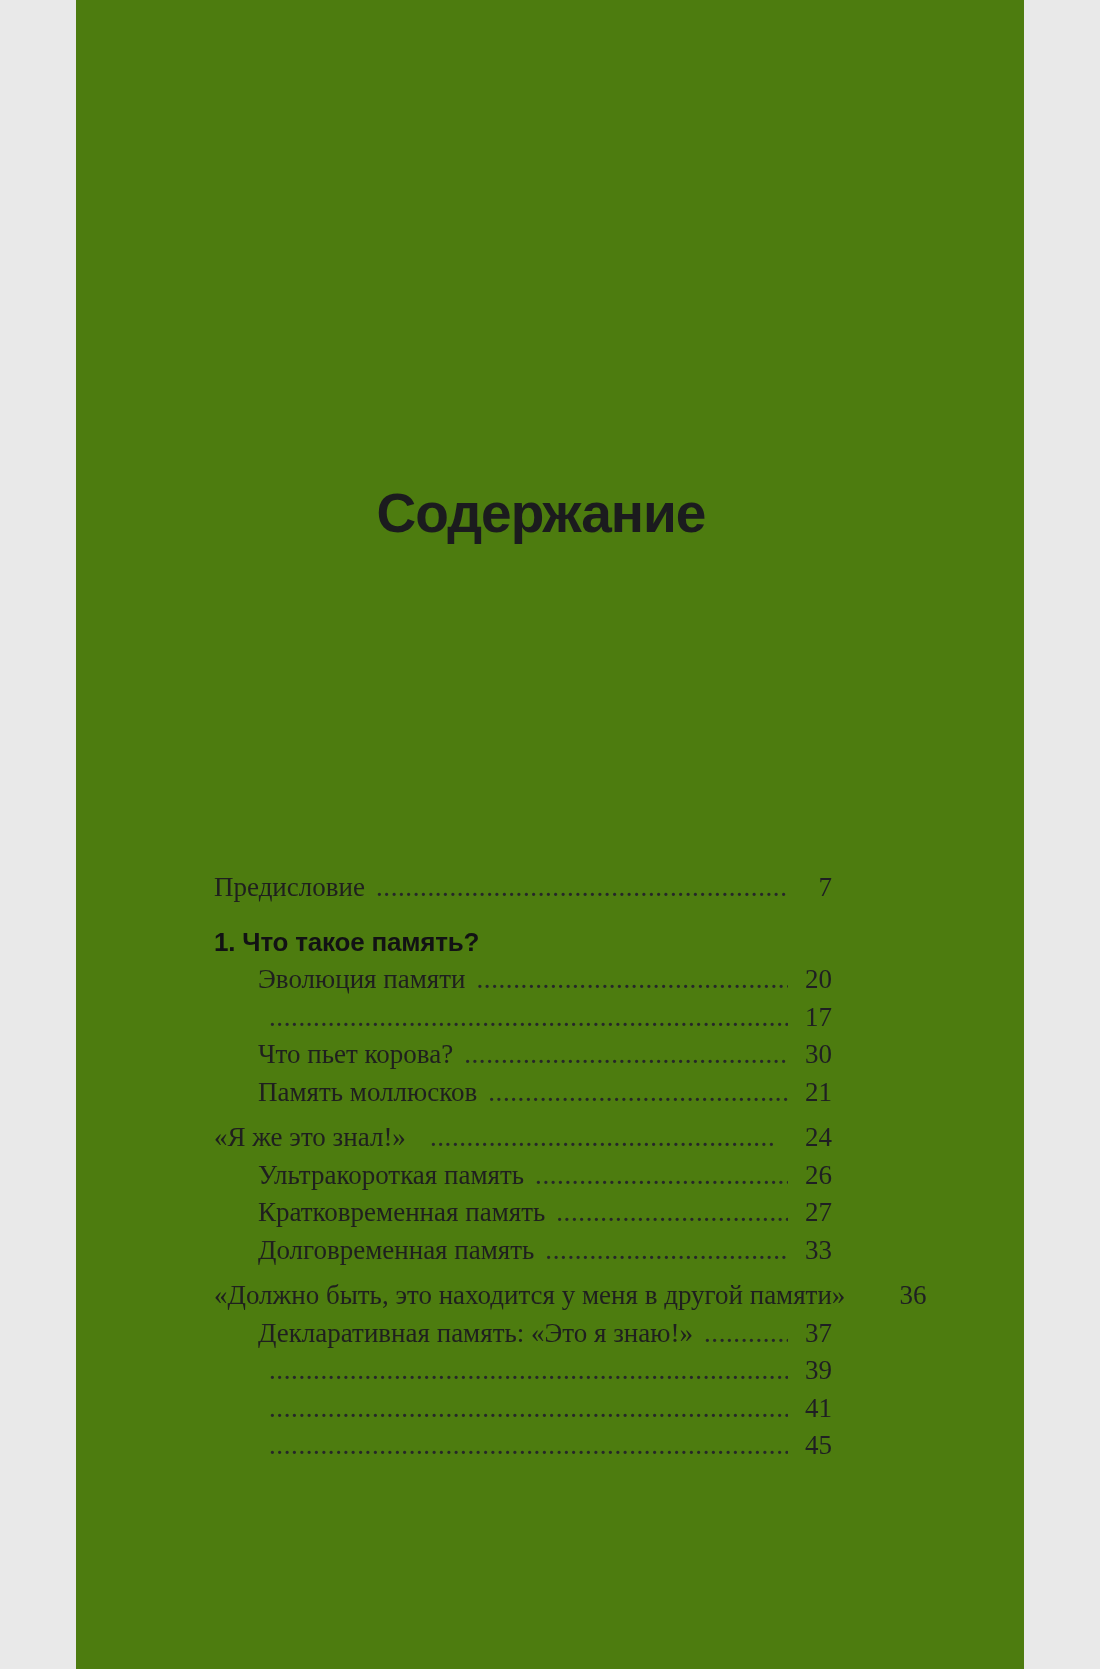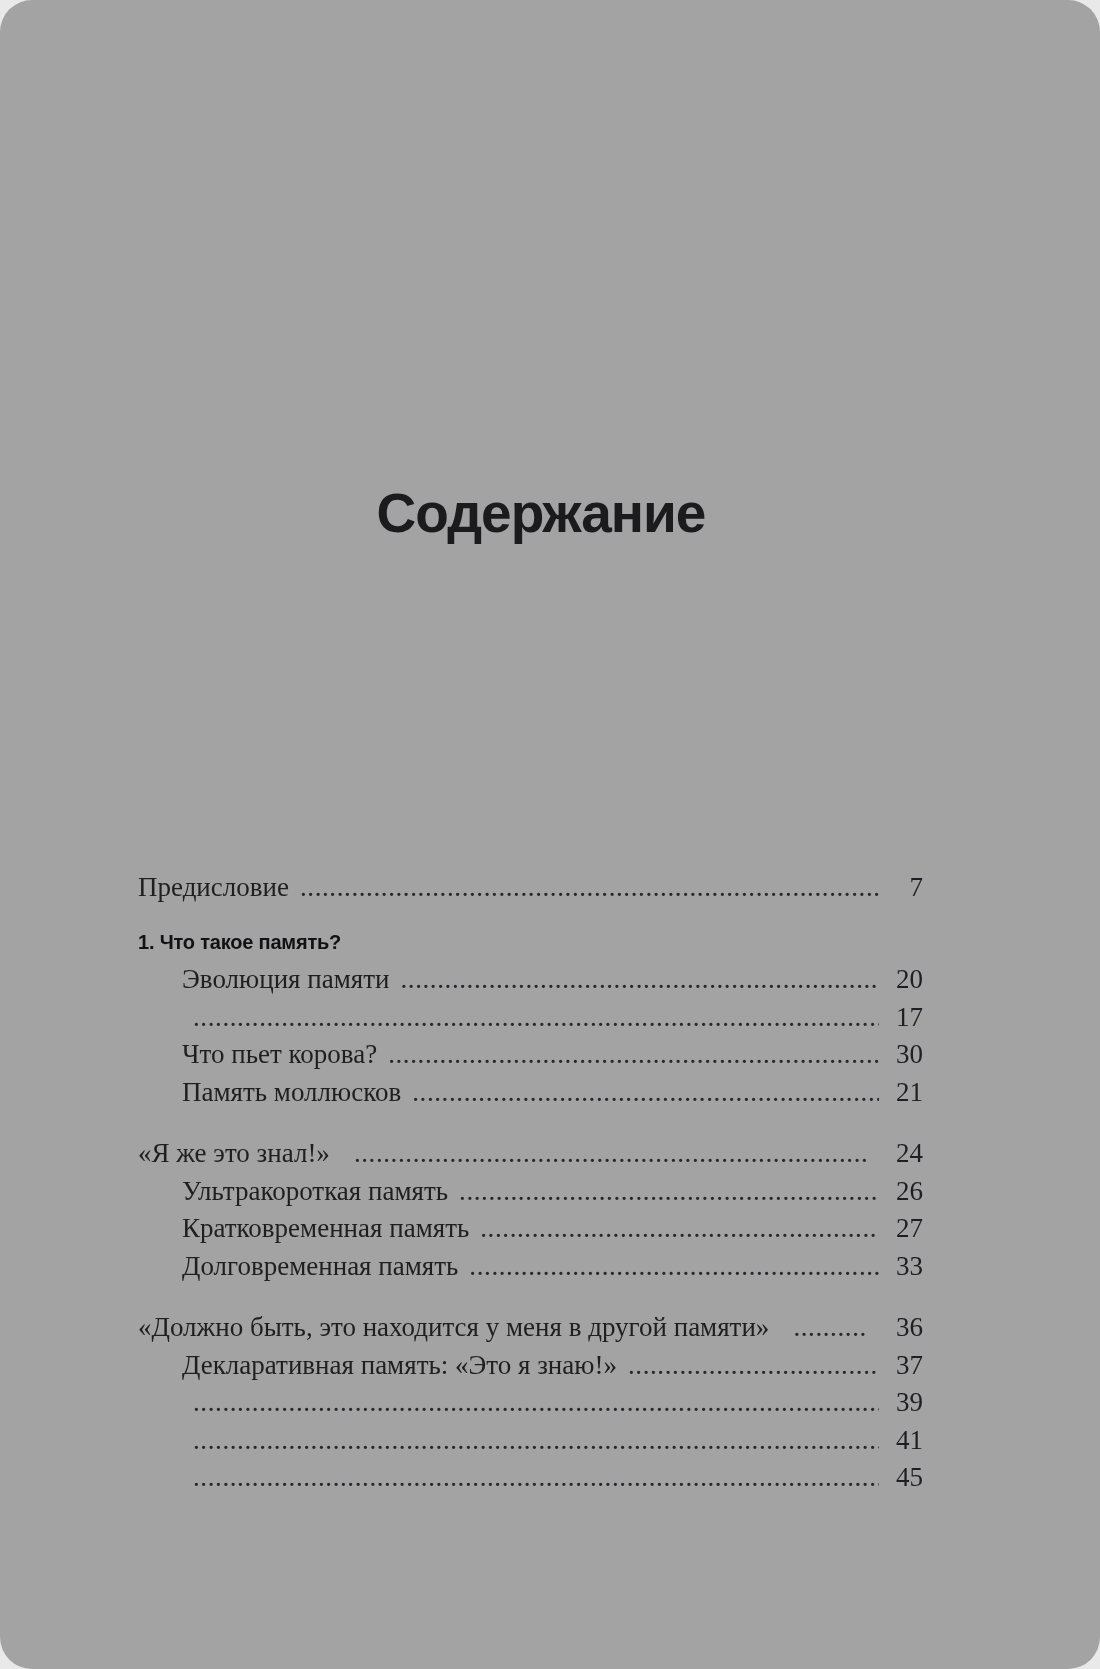--- a/index.html
+++ b/index.html
@@ -1,59 +1,58 @@
 <!DOCTYPE html>
 <html><head>
 <meta charset="utf-8">
 <style>
   html, body { margin: 0; padding: 0; background: #e9e9e9; }
   .page {
     position: relative;
-    width: 1100px;
+    width: 948px;
     height: 1669px;
-    background: #a3a3a3;
+    background: #4d7c0f;
     margin: 0 auto;
     overflow: hidden;
     font-family: "Liberation Serif", serif;
     color: #1f1f1f;
-    border-radius: 32px;
   }
   .title {
     position: absolute;
     top: 486px;
     left: 0;
     right: 18px;
     text-align: center;
     font-family: "Liberation Sans", sans-serif;
     font-weight: 700;
     font-size: 55px;
     line-height: 1;
     color: #1b1b1e;
     letter-spacing: -1px;
   }
   .toc {
     position: absolute;
     top: 869px;
     left: 138px;
-    right: 177px;
+    right: 192px;
   }
   .row {
     display: flex;
     align-items: baseline;
     line-height: 37.5px;
     font-size: 27px;
     white-space: nowrap;
   }
   .row.level1 { padding-left: 44px; }
   .row.gap-chapter { margin-top: 17px; }
-  .row.gap-group { margin-top: 24px; gap: 13px; }
+  .row.gap-group { margin-top: 8px; gap: 13px; }
   .row.chapter {
     font-family: "Liberation Sans", sans-serif;
     font-weight: 700;
-    font-size: 20px;
+    font-size: 26px;
     color: #121214;
     letter-spacing: -0.2px;
   }
   .label { flex: 0 0 auto; }
   .dots {
     flex: 1 1 auto;
     overflow: hidden;
     margin-left: 11px;
     letter-spacing: 0.6px;
     color: #26262a;

